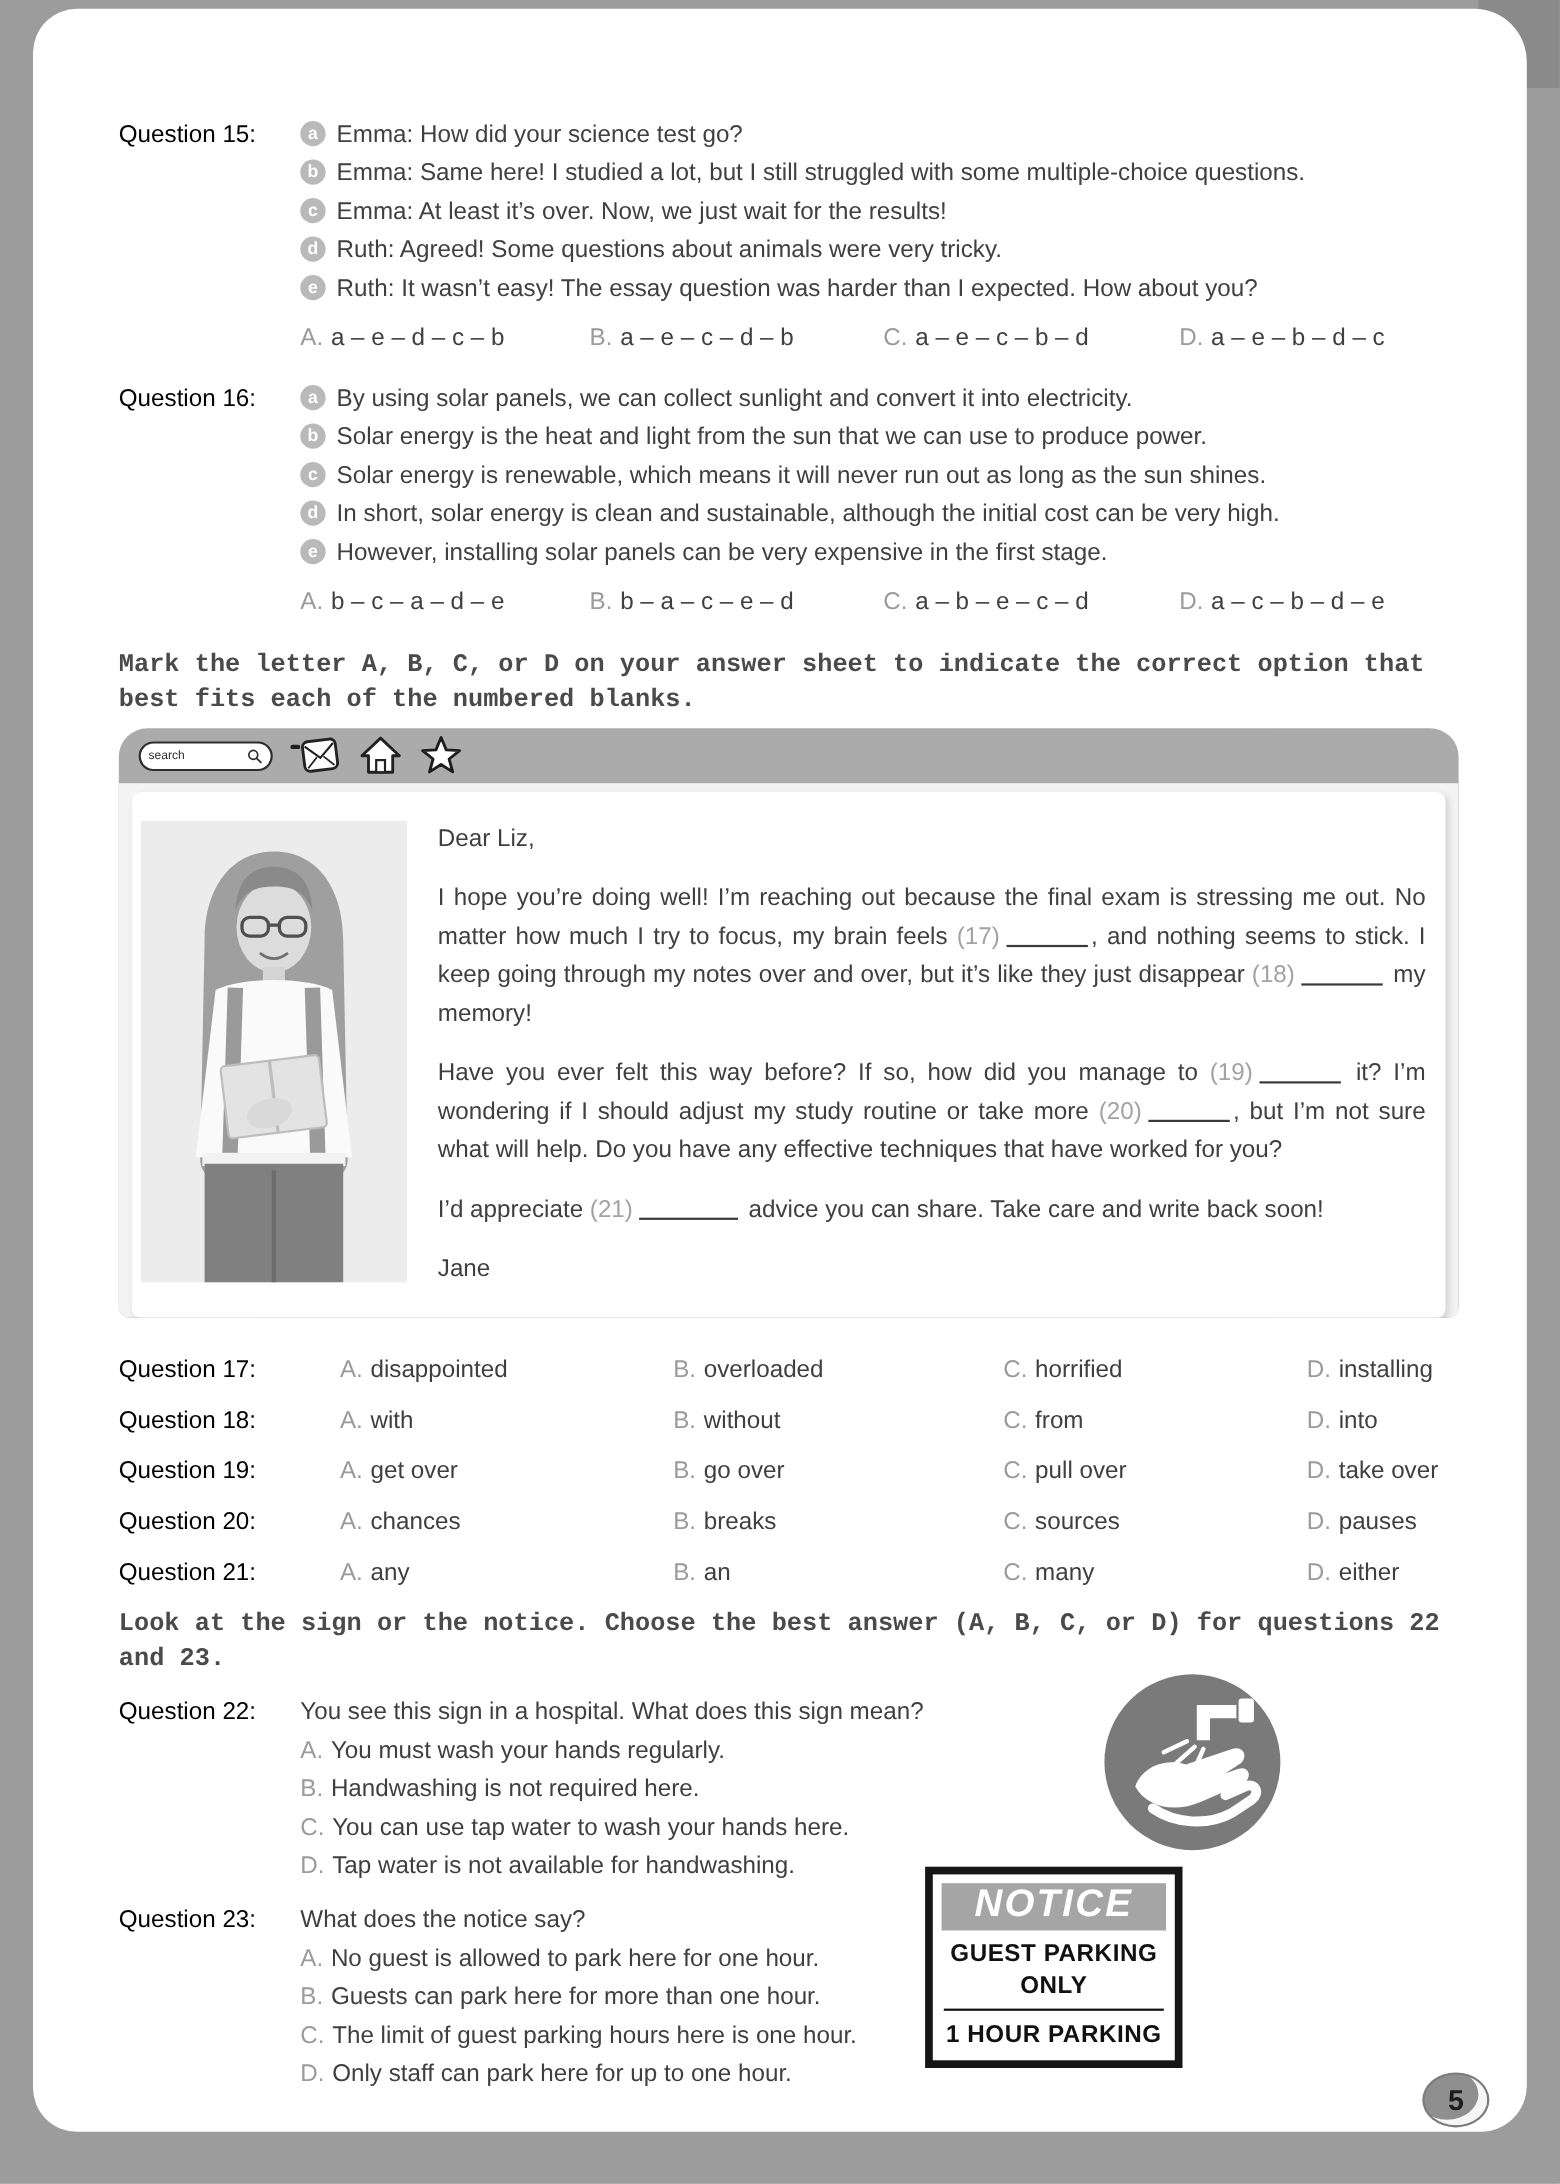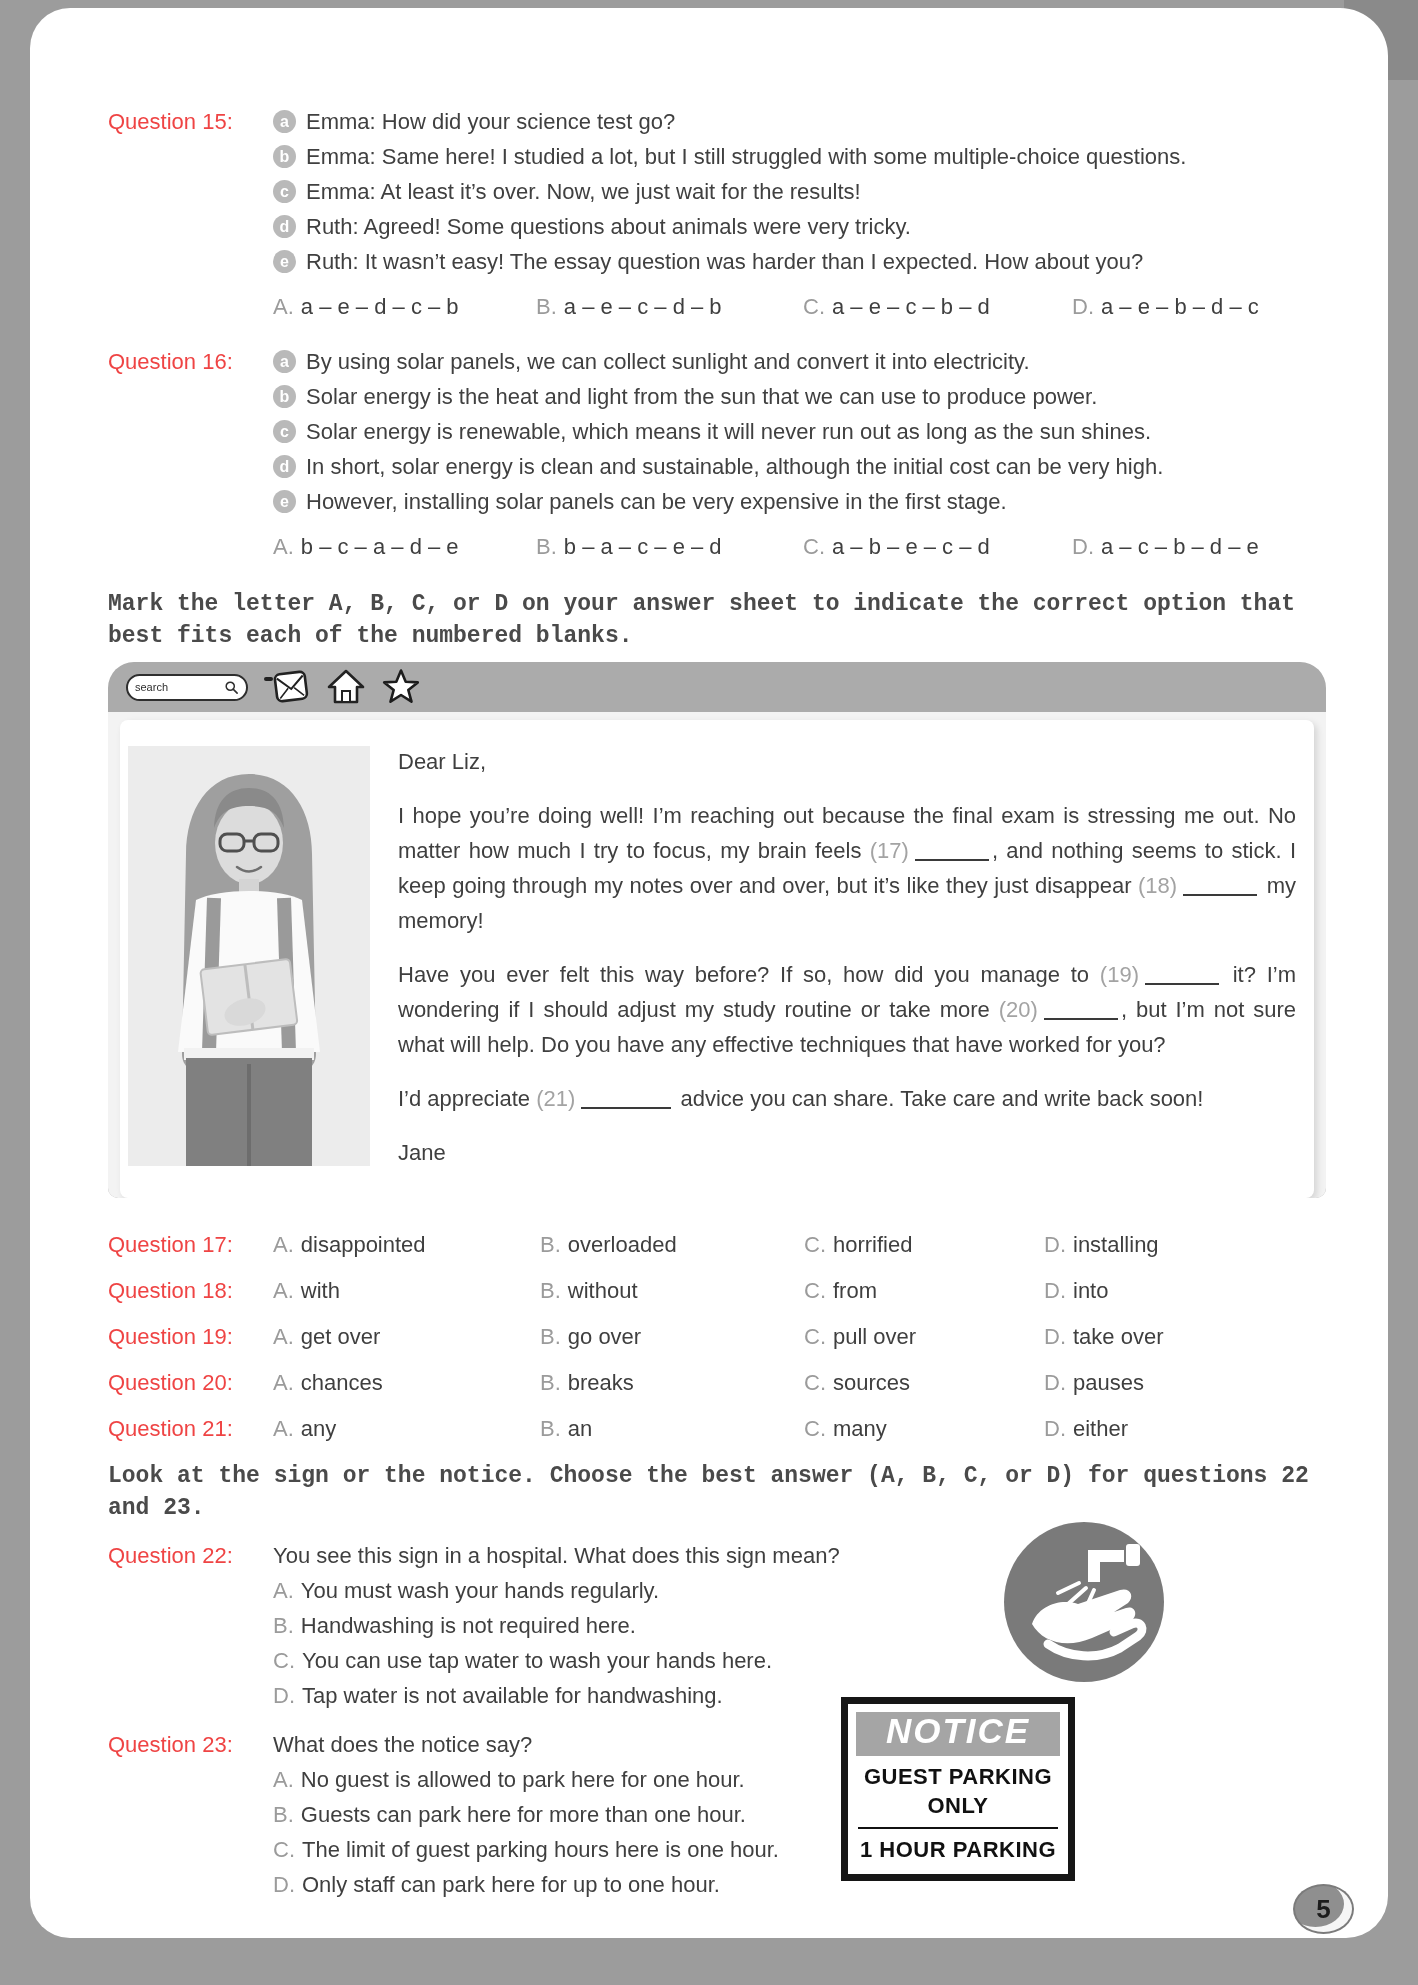--- a/index.html
+++ b/index.html
@@ -12,21 +12,21 @@
   }
   .notch { position:absolute; right:0; top:0; width:74px; height:80px; background:#8a8a8a; }
   .page {
     position:absolute; left:30px; top:8px; width:1358px; height:1930px;
     background:#ffffff; border-radius:40px 48px 42px 40px;
   }
   .content { position:absolute; left:78px; top:96px; right:62px; }
 
   
   .qblock { display:grid; grid-template-columns:165px 1fr; }
-  .qlabel { color:#ef4444; font-size:22px; line-height:35px; white-space:nowrap; }
+  .qlabel { color:#000000; font-size:22px; line-height:35px; white-space:nowrap; }
   .item { display:flex; align-items:flex-start; line-height:35px; }
   .badge {
     flex:0 0 23px; width:23px; height:23px; border-radius:50%;
     background:#b9b9b9; color:#ffffff; font-size:16px; font-weight:bold;
     display:inline-flex; align-items:center; justify-content:center;
     margin:6px 10px 0 0;
   }
   .itext { color:#404040; font-size:22px; }
   .answers { margin-top:10px; display:grid; grid-template-columns:263px 267px 269px auto; font-size:22px; line-height:35px; }
   .alet { color:#9b9b9b; margin-right:7px; }
@@ -47,21 +47,21 @@
   .lpanel { background:#fff; border-radius:8px; height:100%; display:flex; box-shadow:3px 3px 7px rgba(0,0,0,.13); overflow:hidden;gap:12px; }
   .photo { flex:0 0 246px; padding:26px 0 0 8px; }
   .ltext { flex:1; padding:24px 18px 0 16px; font-size:22px; color:#3f3f3f; text-align:justify; line-height:35px; }
   .ltext p { margin-bottom:19px; }
   .qnum { color:#a3a3a3; }
   .blank { display:inline-block; width:74px; height:1em; border-bottom:2.5px solid #3a3a3a; margin:0 3px 0 6px; transform:translateY(3px); }
   .blank.wide { width:90px; }
 
   
   .vocab { margin-top:24px; }
-  .vrow { display:grid; grid-template-columns:165px 267px 264px 240px auto; height:46px; align-items:center; font-size:22px; }
+  .vrow { display:grid; grid-template-columns:165px 267px 264px 240px auto; height:46px; align-items:center; font-size:22px;gap:36px; }
   .vrow .qlabel { line-height:normal; }
 
   
   .qsec { margin-top:14px; }
   .qbody { position:relative; font-size:22px; line-height:35px; color:#3f3f3f; }
   .opt  { }
   .hwicon { position:absolute; right:160px; top:-18px; width:164px; height:164px; }
   .notice {
     position:absolute; left:568px; top:-30px; width:234px;
     border:7px solid #161616; background:#ffffff; padding:8px 8px 10px;

